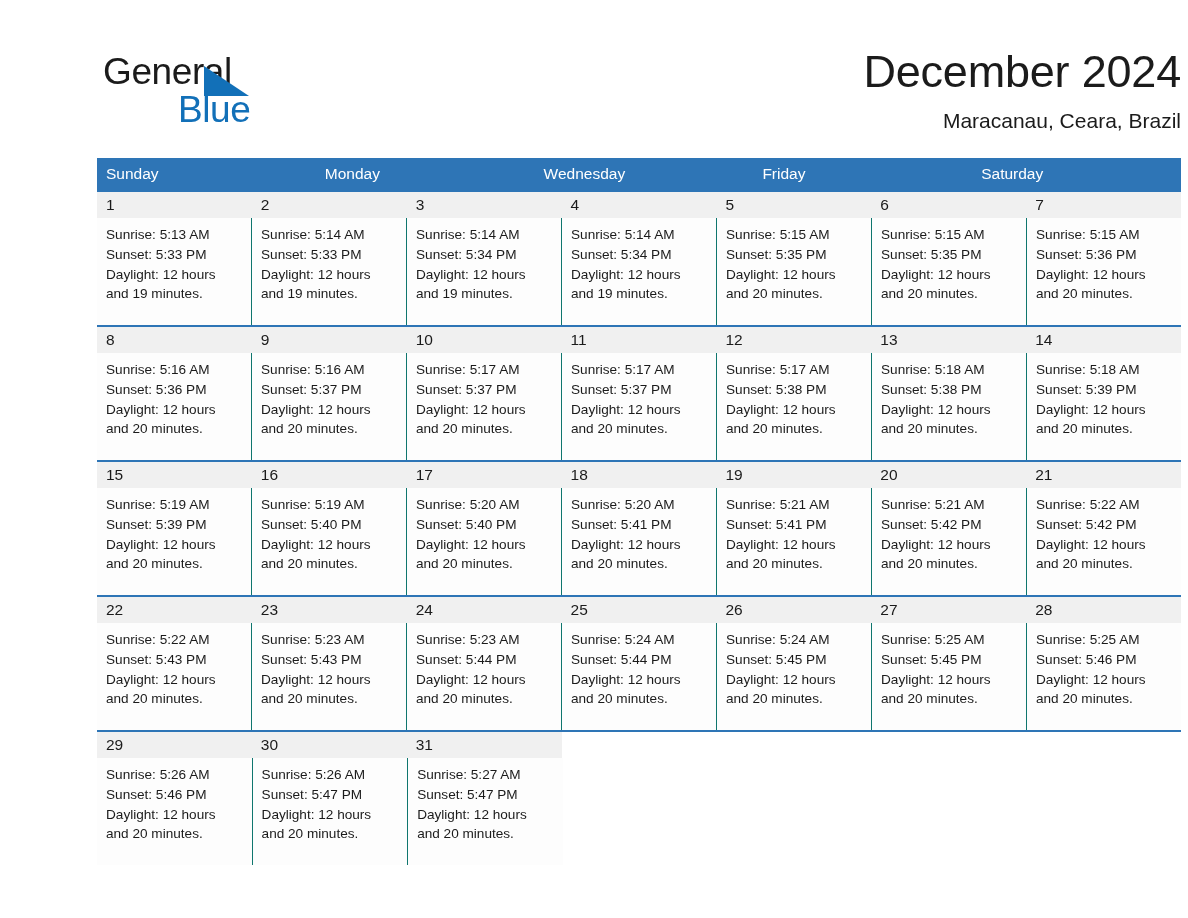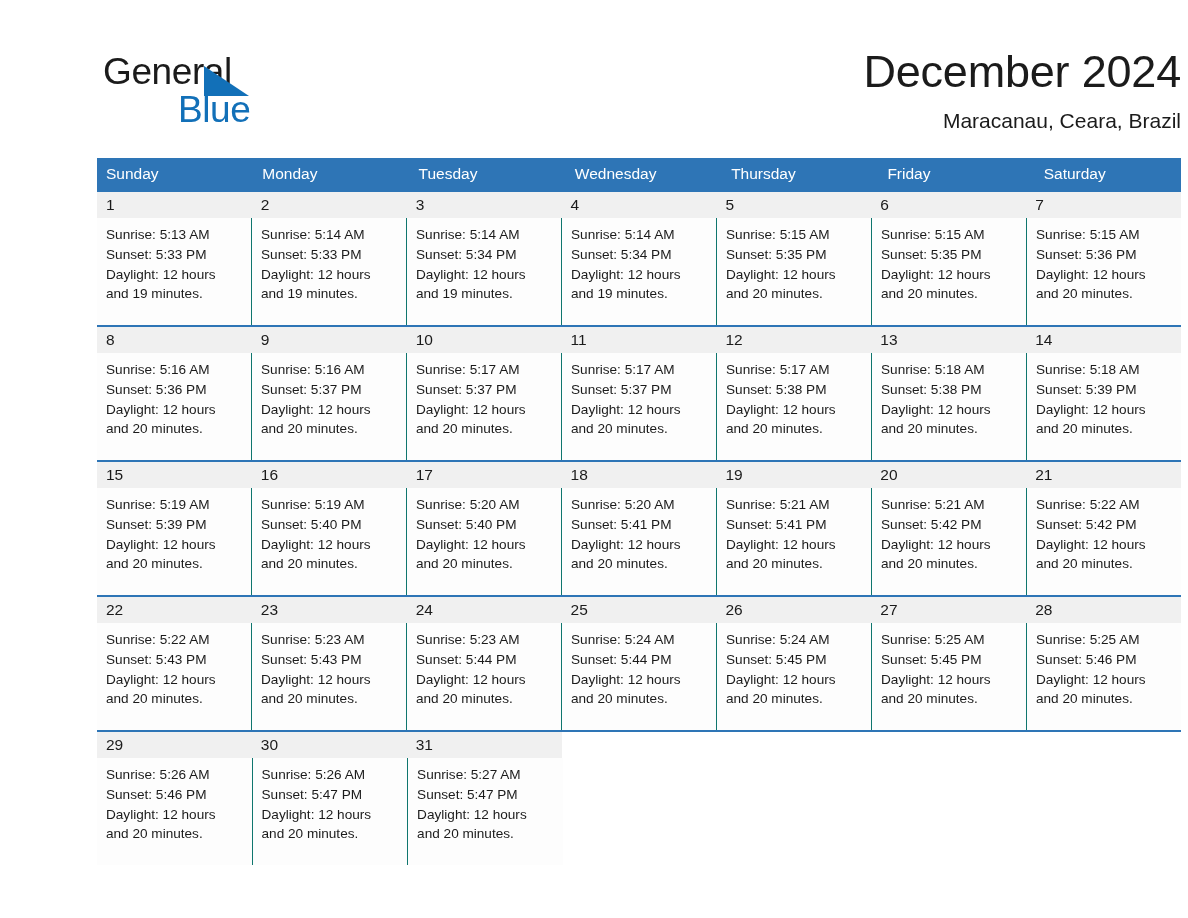--- a/index.html
+++ b/index.html
@@ -120,21 +120,20 @@
   }
   .week-daynums {
     display: flex;
     background: #f0f0f0;
     height: 26px;
   }
   .week-details {
     display: flex;
     background: #fdfdfd;
     min-height: 107px;
-    justify-content: flex-end;
   }
   .daynum-cell {
     flex: 1 1 0;
     box-sizing: border-box;
     padding-left: 9px;
     font-size: 15.5px;
     line-height: 26px;
     color: #1b1b1b;
   }
   .daynum-cell.empty {
@@ -181,23 +180,21 @@
       <div class="cal-subtitle">Maracanau, Ceara, Brazil</div>
     </div>
 
   </div>
 
   <div class="calendar">
 
     <div class="weekday-row">
       <div class="weekday">Sunday</div>
       <div class="weekday">Monday</div>
-      <div class="weekday">Tuesday</div>
       <div class="weekday">Wednesday</div>
-      <div class="weekday">Thursday</div>
       <div class="weekday">Friday</div>
       <div class="weekday">Saturday</div>
     </div>
 
     <div class="week">
       <div class="week-daynums">
         <div class="daynum-cell">1</div>
         <div class="daynum-cell">2</div>
         <div class="daynum-cell">3</div>
         <div class="daynum-cell">4</div>

